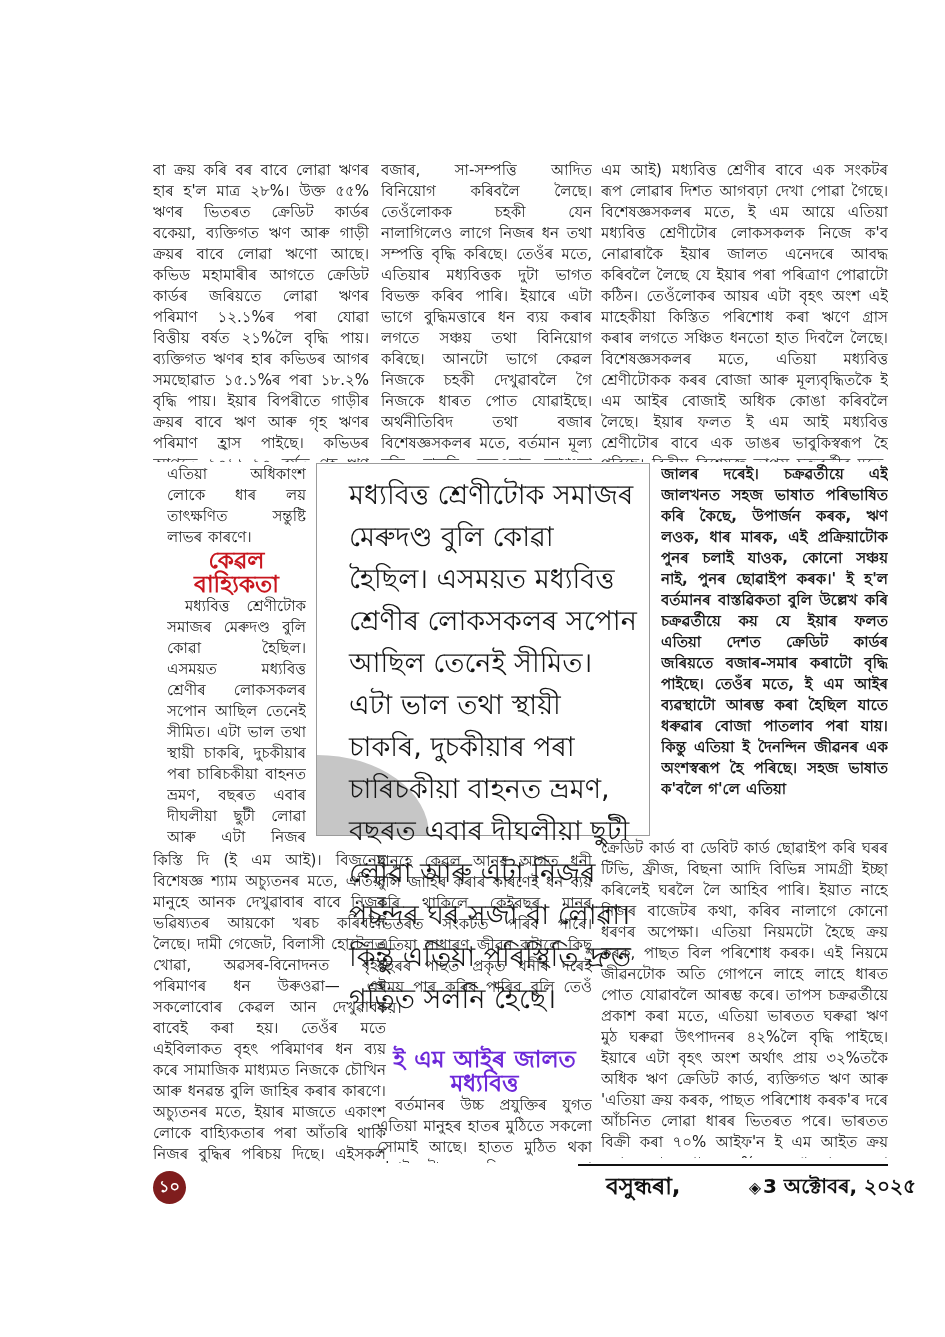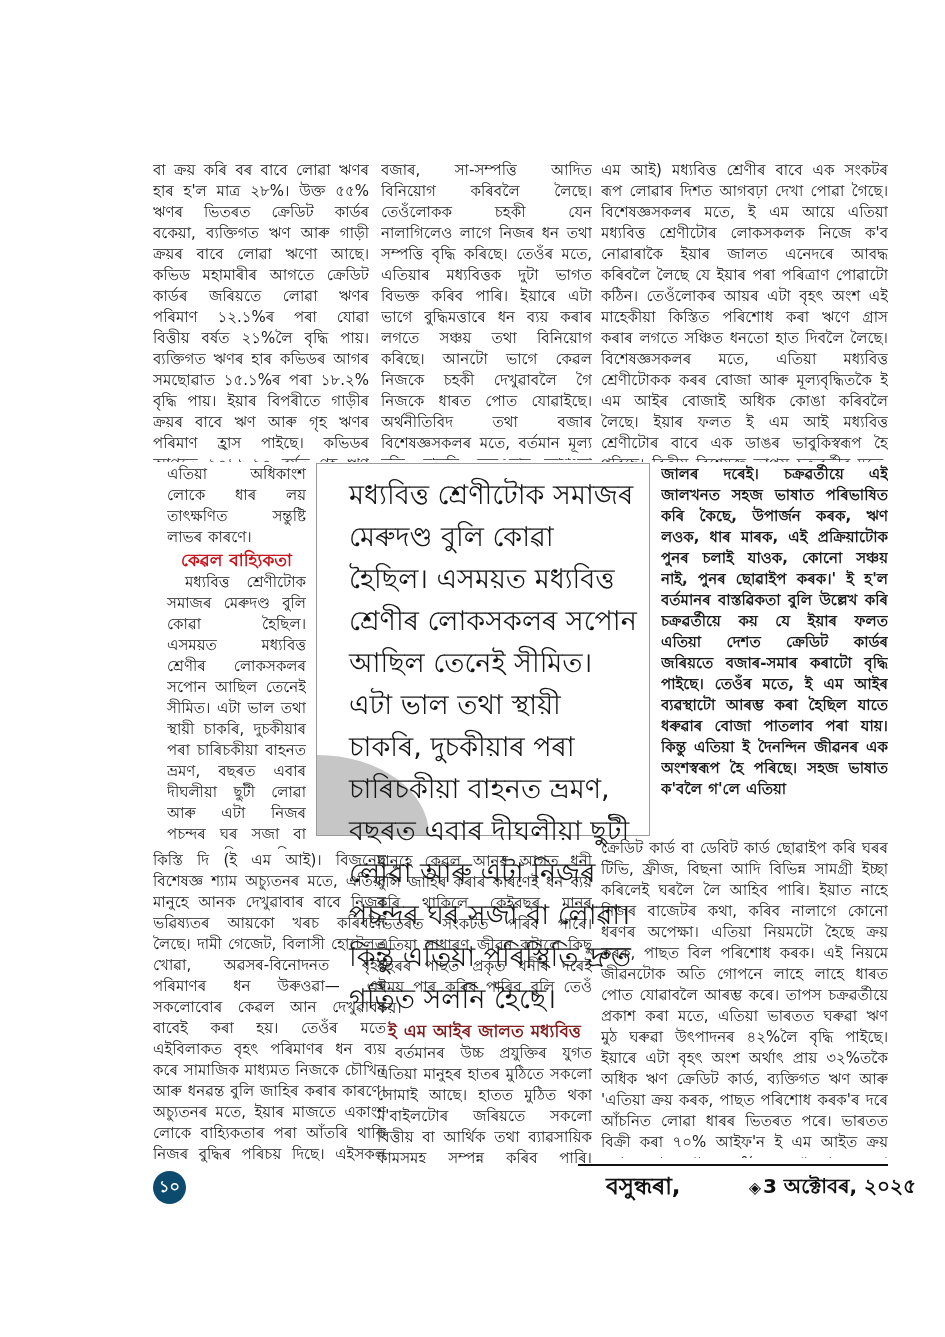--- a/index.html
+++ b/index.html
@@ -7,21 +7,21 @@
     position:relative;width:945px;height:1337px;background:#ffffff;overflow:hidden;
     font-family:"DejaVu Sans",sans-serif;color:#1b1b1b;
   }
   .block{
     position:absolute;text-align:justify;font-size:15px;line-height:21px;
     overflow:hidden;word-spacing:1px;
   }
   .block p{margin:0;}
   .indent{text-indent:18px;}
   .sec-heading{
-    text-align:center;font-weight:bold;font-size:17px;line-height:24px;
+    text-align:center;font-weight:bold;font-size:23px;line-height:24px;
     color:#c8161e;margin:2px 0 3px 0;text-indent:0;
   }
   #pullquote-box{
     position:absolute;left:316px;top:463px;width:334px;height:373px;
     border:1px solid #9b9b9b;background:#ffffff;box-sizing:border-box;
   }
   #quote-corner{
     position:absolute;left:0;bottom:0;width:112px;height:80px;
     background:#c6c6c6;border-radius:0 100% 0 0;
   }
@@ -64,42 +64,42 @@
   <div class="block" id="c1c" style="left:153px;top:850px;width:233px;height:313px;">
     <p>কিস্তি দি (ই এম আই)। বিজনেছ বিশেষজ্ঞ শ্যাম অচ্যুতনৰ মতে, এতিয়া মানুহে আনক দেখুৱাবাৰ বাবে নিজৰ ভৱিষ্যতৰ আয়কো খৰচ কৰিবলৈ লৈছে। দামী গেজেট, বিলাসী হোটেলত খোৱা, অৱসৰ-বিনোদনত বৃহৎ পৰিমাণৰ ধন উৰুওৱা— এই সকলোবোৰ কেৱল আন দেখুৱাবৰ বাবেই কৰা হয়। তেওঁৰ মতে এইবিলাকত বৃহৎ পৰিমাণৰ ধন ব্যয় কৰে সামাজিক মাধ্যমত নিজকে চৌখিন আৰু ধনৱন্ত বুলি জাহিৰ কৰাৰ কাৰণে। অচ্যুতনৰ মতে, ইয়াৰ মাজতে একাংশ লোকে বাহ্যিকতাৰ পৰা আঁতৰি থাকি নিজৰ বুদ্ধিৰ পৰিচয় দিছে। এইসকল লোকে সামাজিক মাধ্যমত নিজকে চহকী বুলি জাহিৰ কৰিবলৈ নাযায়, তেওঁলোকে পুৰণি তথা কম দামী ম'বাইল, গাড়ী আদি ব্যৱহাৰ কৰে আৰু বাছি ৰোৱা ধন সঞ্চয় তথা মিউচুৱেল ফাণ্ড, শ্বেয়াৰ</p>
   </div>
 
   <div class="block" id="c2a" style="left:381px;top:160px;width:211px;height:300px;">
     <p>বজাৰ, সা-সম্পত্তি আদিত বিনিয়োগ কৰিবলৈ লৈছে। তেওঁলোকক চহকী যেন নালাগিলেও লাগে নিজৰ ধন তথা সম্পত্তি বৃদ্ধি কৰিছে। তেওঁৰ মতে, এতিয়াৰ মধ্যবিত্তক দুটা ভাগত বিভক্ত কৰিব পাৰি। ইয়াৰে এটা ভাগে বুদ্ধিমত্তাৰে ধন ব্যয় কৰাৰ লগতে সঞ্চয় তথা বিনিয়োগ কৰিছে। আনটো ভাগে কেৱল নিজকে চহকী দেখুৱাবলৈ গৈ নিজকে ধাৰত পোত যোৱাইছে। অৰ্থনীতিবিদ তথা বজাৰ বিশেষজ্ঞসকলৰ মতে, বৰ্তমান মূল্য বৃদ্ধি, চাকৰি হেৰুওৱাৰ আশংকা তথা প্ৰযুক্তিৰ ফলত কাম কৰাৰ ধৰণ-কৰণ সলনি হৈছে। এনে অৱস্থাত কেৱল বাহ্যিকতাৰ বাবে ধন ব্যয় নকৰি ধন বিনিয়োগ কৰাটো উত্তম বুলি মত প্ৰকাশ কৰিছে। অচ্যুতনৰ মতে,</p>
   </div>
 
   <div class="block" id="c2b" style="left:377px;top:851px;width:215px;height:312px;">
     <p>মানুহে কেৱল আনৰ আগত ধনী বুলি জাহিৰ কৰাৰ কাৰণেই ধন ব্যয় কৰি থাকিলে কেইবছৰ মানৰ ভিতৰত সংকটত পৰিব পাৰে। এতিয়া সাধাৰণ জীৱন কটালে কিছু বছৰৰ পাছত প্ৰকৃত ধনীৰ দৰেই সময় পাৰ কৰিব পাৰিব বুলি তেওঁ কয়।</p>
-    <p class="sec-heading" style="color: #7f1d1d;">ই এম আইৰ জালত মধ্যবিত্ত</p>
+    <p class="sec-heading" style="color: #6d28d9; margin-top: 28px;">ই এম আইৰ জালত মধ্যবিত্ত</p>
     <p class="indent">বৰ্তমানৰ উচ্চ প্ৰযুক্তিৰ যুগত এতিয়া মানুহৰ হাতৰ মুঠিতে সকলো সোমাই আছে। হাতত মুঠিত থকা ম'বাইলটোৰ জৰিয়তে সকলো বিত্তীয় বা আৰ্থিক তথা ব্যাৱসায়িক কামসমূহ সম্পন্ন কৰিব পাৰি। আনহাতে, ঘৰুৱা সামগ্ৰীৰ পৰা আনকি চিকিৎসাত কৰা ব্যয়ৰ বাবেও সহজ কিস্তিত এতিয়া ঋণ পোৱা যায়। কিন্তু এতিয়া এই ঋণৰ মাহেকীয়া কিস্তিয়ে (ই</p>
   </div>
 
   <div class="block" id="c3a" style="left:601px;top:160px;width:287px;height:302px;">
     <p>এম আই) মধ্যবিত্ত শ্ৰেণীৰ বাবে এক সংকটৰ ৰূপ লোৱাৰ দিশত আগবঢ়া দেখা পোৱা গৈছে। বিশেষজ্ঞসকলৰ মতে, ই এম আয়ে এতিয়া মধ্যবিত্ত শ্ৰেণীটোৰ লোকসকলক নিজে ক'ব নোৱাৰাকৈ ইয়াৰ জালত এনেদৰে আবদ্ধ কৰিবলৈ লৈছে যে ইয়াৰ পৰা পৰিত্ৰাণ পোৱাটো কঠিন। তেওঁলোকৰ আয়ৰ এটা বৃহৎ অংশ এই মাহেকীয়া কিস্তিত পৰিশোধ কৰা ঋণে গ্ৰাস কৰাৰ লগতে সঞ্চিত ধনতো হাত দিবলৈ লৈছে। বিশেষজ্ঞসকলৰ মতে, এতিয়া মধ্যবিত্ত শ্ৰেণীটোকক কৰৰ বোজা আৰু মূল্যবৃদ্ধিতকৈ ই এম আইৰ বোজাই অধিক কোঙা কৰিবলৈ লৈছে। ইয়াৰ ফলত ই এম আই মধ্যবিত্ত শ্ৰেণীটোৰ বাবে এক ডাঙৰ ভাবুকিস্বৰূপ হৈ পৰিছে। বিত্তীয় বিশেষজ্ঞ তাপস চক্ৰৱৰ্তীৰ মতে, ই এম আই এক</p>
   </div>
 
   <div class="block" id="c3b" style="left:661px;top:464px;width:227px;height:372px;font-weight:bold;">
     <p>জালৰ দৰেই। চক্ৰৱৰ্তীয়ে এই জালখনত সহজ ভাষাত পৰিভাষিত কৰি কৈছে, উপাৰ্জন কৰক, ঋণ লওক, ধাৰ মাৰক, এই প্ৰক্ৰিয়াটোক পুনৰ চলাই যাওক, কোনো সঞ্চয় নাই, পুনৰ ছোৱাইপ কৰক।' ই হ'ল বৰ্তমানৰ বাস্তৱিকতা বুলি উল্লেখ কৰি চক্ৰৱৰ্তীয়ে কয় যে ইয়াৰ ফলত এতিয়া দেশত ক্ৰেডিট কাৰ্ডৰ জৰিয়তে বজাৰ-সমাৰ কৰাটো বৃদ্ধি পাইছে। তেওঁৰ মতে, ই এম আইৰ ব্যৱস্থাটো আৰম্ভ কৰা হৈছিল যাতে ধৰুৱাৰ বোজা পাতলাব পৰা যায়। কিন্তু এতিয়া ই দৈনন্দিন জীৱনৰ এক অংশস্বৰূপ হৈ পৰিছে। সহজ ভাষাত ক'বলৈ গ'লে এতিয়া</p>
   </div>
 
   <div class="block" id="c3c" style="left:601px;top:838px;width:287px;height:320px;">
     <p>ক্ৰেডিট কাৰ্ড বা ডেবিট কাৰ্ড ছোৱাইপ কৰি ঘৰৰ টিভি, ফ্ৰীজ, বিছনা আদি বিভিন্ন সামগ্ৰী ইচ্ছা কৰিলেই ঘৰলৈ লৈ আহিব পাৰি। ইয়াত নাহে নিজৰ বাজেটৰ কথা, কৰিব নালাগে কোনো ধৰণৰ অপেক্ষা। এতিয়া নিয়মটো হৈছে ক্ৰয় কৰক, পাছত বিল পৰিশোধ কৰক। এই নিয়মে জীৱনটোক অতি গোপনে লাহে লাহে ধাৰত পোত যোৱাবলৈ আৰম্ভ কৰে। তাপস চক্ৰৱৰ্তীয়ে প্ৰকাশ কৰা মতে, এতিয়া ভাৰতত ঘৰুৱা ঋণ মুঠ ঘৰুৱা উৎপাদনৰ ৪২%লৈ বৃদ্ধি পাইছে। ইয়াৰে এটা বৃহৎ অংশ অৰ্থাৎ প্ৰায় ৩২%তকৈ অধিক ঋণ ক্ৰেডিট কাৰ্ড, ব্যক্তিগত ঋণ আৰু 'এতিয়া ক্ৰয় কৰক, পাছত পৰিশোধ কৰক'ৰ দৰে আঁচনিত লোৱা ধাৰৰ ভিতৰত পৰে। ভাৰতত বিক্ৰী কৰা ৭০% আইফ'ন ই এম আইত ক্ৰয় কৰা। দেশত প্ৰায় ১১% ক্ষুদ্ৰ ধৰুৱাৰ অৱস্থা এতিয়া এনেকুৱা যে তেওঁলোকে আগৰ ধাৰেই পৰিশোধ কৰিব পৰা নাই, তাৰ পাছতো আন কেইবাটাও ধাৰৰ বোজাত পোত গৈছে। বিশেষজ্ঞসকলে প্ৰকাশ কৰা মতে, ভাৰতত এতিয়া প্ৰতি পাঁচজন লোকৰ ভিতৰত তিনিজনৰে একেলগে তিনিটা বা</p>
   </div>
 
   <div id="pullquote-box" style="border-color: rgb(155, 155, 155);">
     <div id="quote-corner" style="background: rgb(198, 198, 198);"></div>
     <div id="pullquote-text">মধ্যবিত্ত শ্ৰেণীটোক সমাজৰ মেৰুদণ্ড বুলি কোৱা হৈছিল। এসময়ত মধ্যবিত্ত শ্ৰেণীৰ লোকসকলৰ সপোন আছিল তেনেই সীমিত। এটা ভাল তথা স্থায়ী চাকৰি, দুচকীয়াৰ পৰা চাৰিচকীয়া বাহনত ভ্ৰমণ, বছৰত এবাৰ দীঘলীয়া ছুটী লোৱা আৰু এটা নিজৰ পচন্দৰ ঘৰ সজা বা লোৱা। কিন্তু এতিয়া পৰিস্থিতি দ্ৰুত গতিত সলনি হৈছে।</div>
   </div>
 
-  <div id="page-number-badge" style="background: #0c4a6e;">
+  <div id="page-number-badge" style="background: #7f1d1d;">
     <span>১০</span>
   </div>
   <div id="footer-rule" style="background: rgb(17, 17, 17);"></div>
   <div id="footer-line">
     <span id="publication-name">বসুন্ধৰা,</span>
     <span id="footer-date-wrap">
       <span id="footer-ornament">◈</span>
       <span>3 অক্টোবৰ, ২০২৫</span>
     </span>
   </div>

